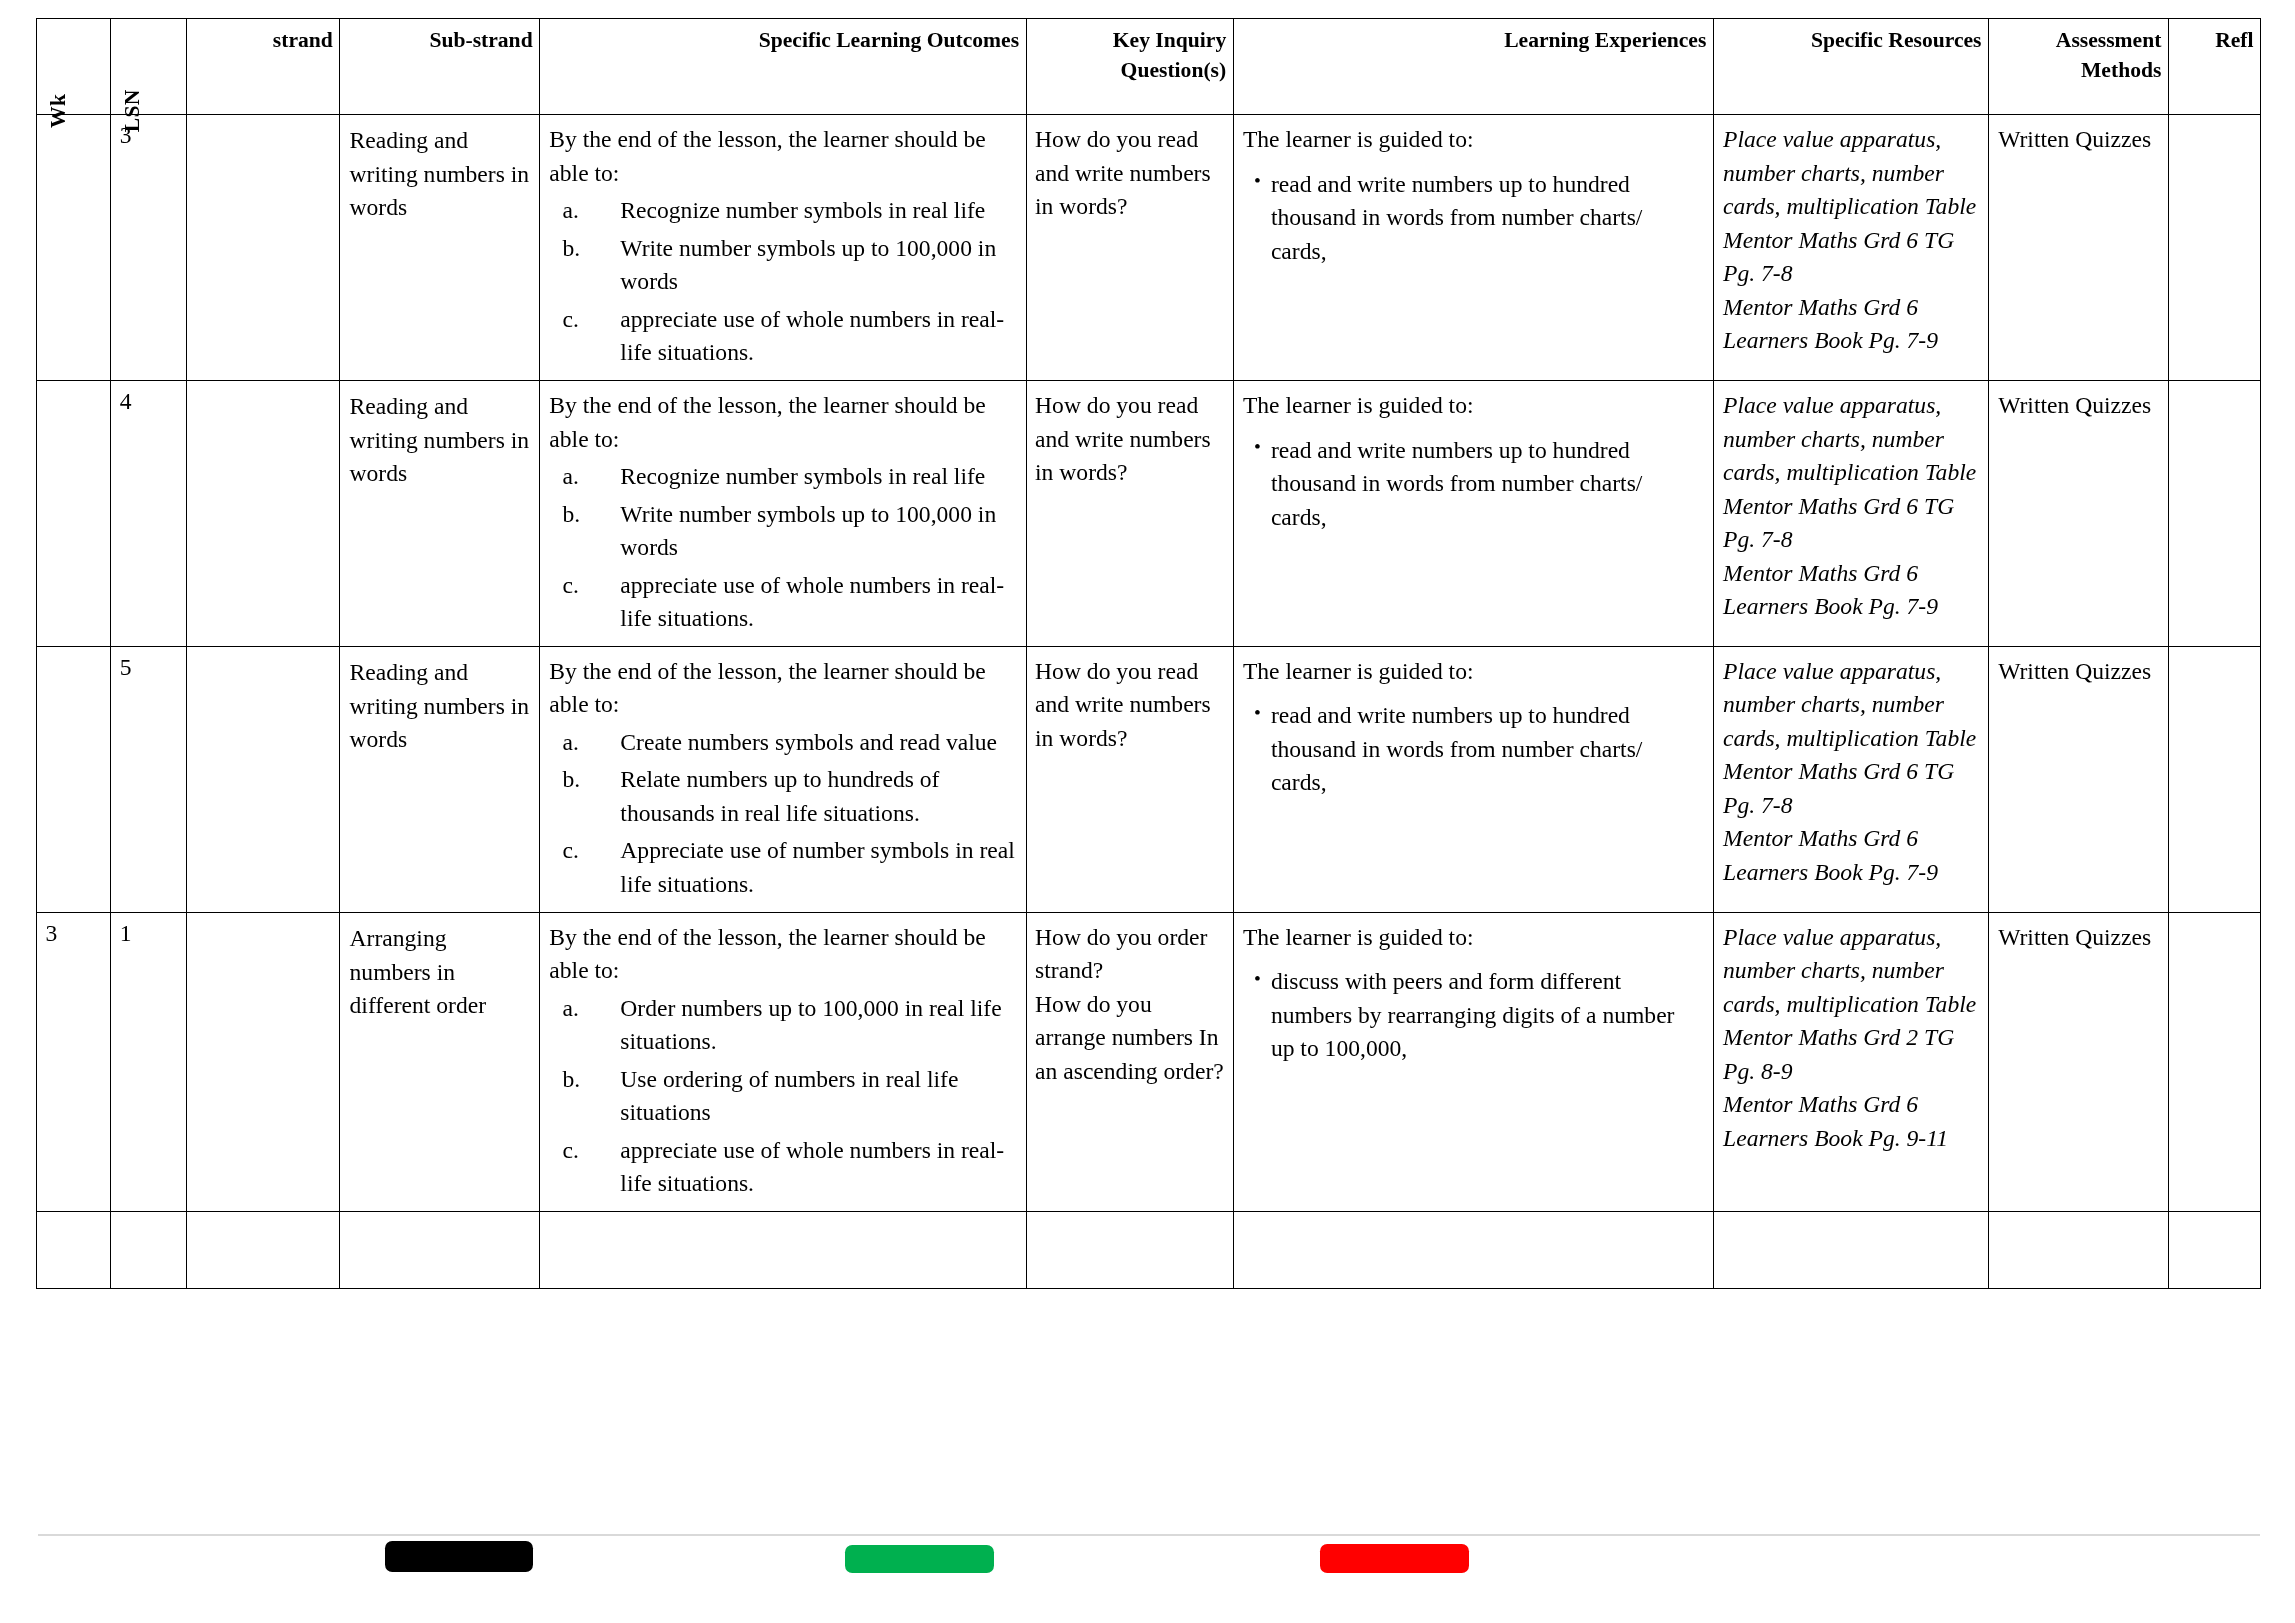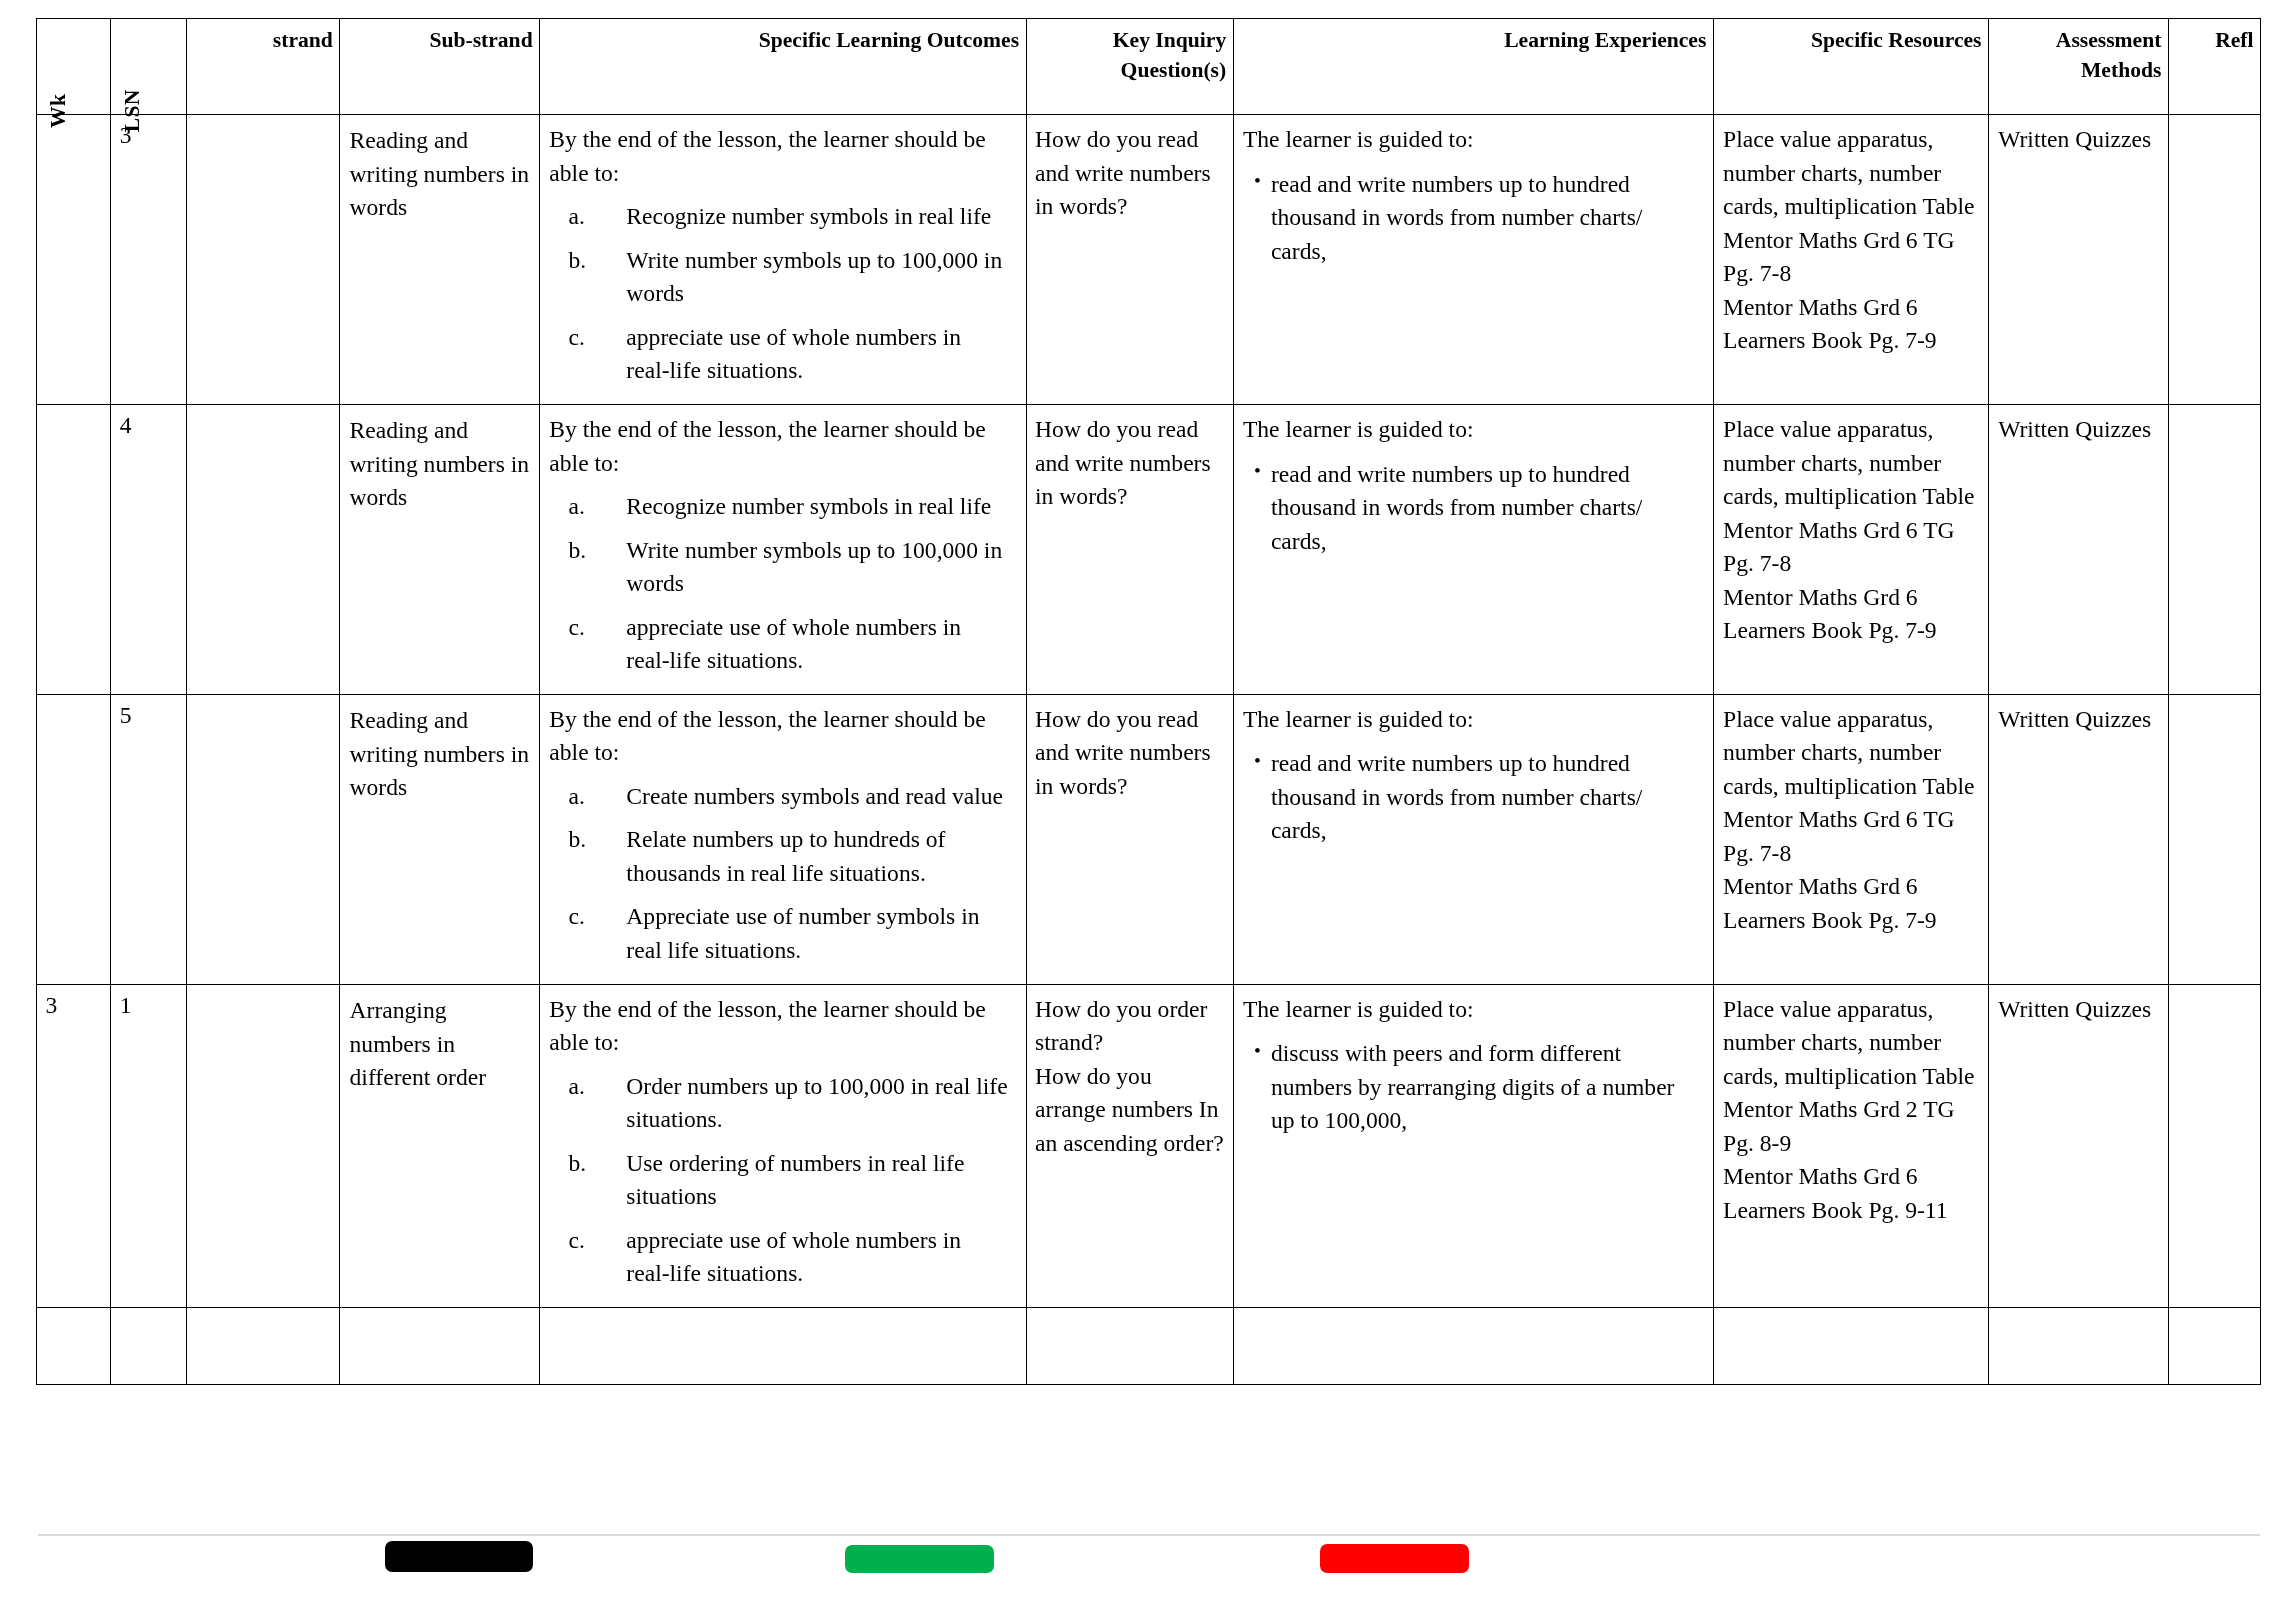--- a/index.html
+++ b/index.html
@@ -106,21 +106,21 @@
   ol.slo-list {
     margin: 0;
     padding: 0 0 0 0;
     list-style: none;
     counter-reset: sloitem;
   }
   ol.slo-list > li {
     counter-increment: sloitem;
     position: relative;
     padding-left: 67px;
-    margin: 10px;
+    margin: 4px;
     line-height: 1.42;
   }
   ol.slo-list > li::before {
     content: counter(sloitem, lower-alpha) ".";
     position: absolute;
     left: 9.2px;
     top: 0;
   }
 
   ul.le-list {
@@ -134,21 +134,21 @@
     line-height: 1.42;
   }
   ul.le-list > li::before {
     content: "\2022";
     position: absolute;
     left: 0;
     top: -0.7px;
     font-size: 19.6px;
   }
 
-  .res-line { display: block; line-height: 1.42; }
+  .res-line { display: block; line-height: 1.42; font-style: italic; }
   .kiq-line { display: block; line-height: 1.42; }
 
   tr.empty-row td { height: 60px; }
 
   
   .footer-rule {
     position: absolute;
     left: 38px;
     top: 1534px;
     width: 2222px;

